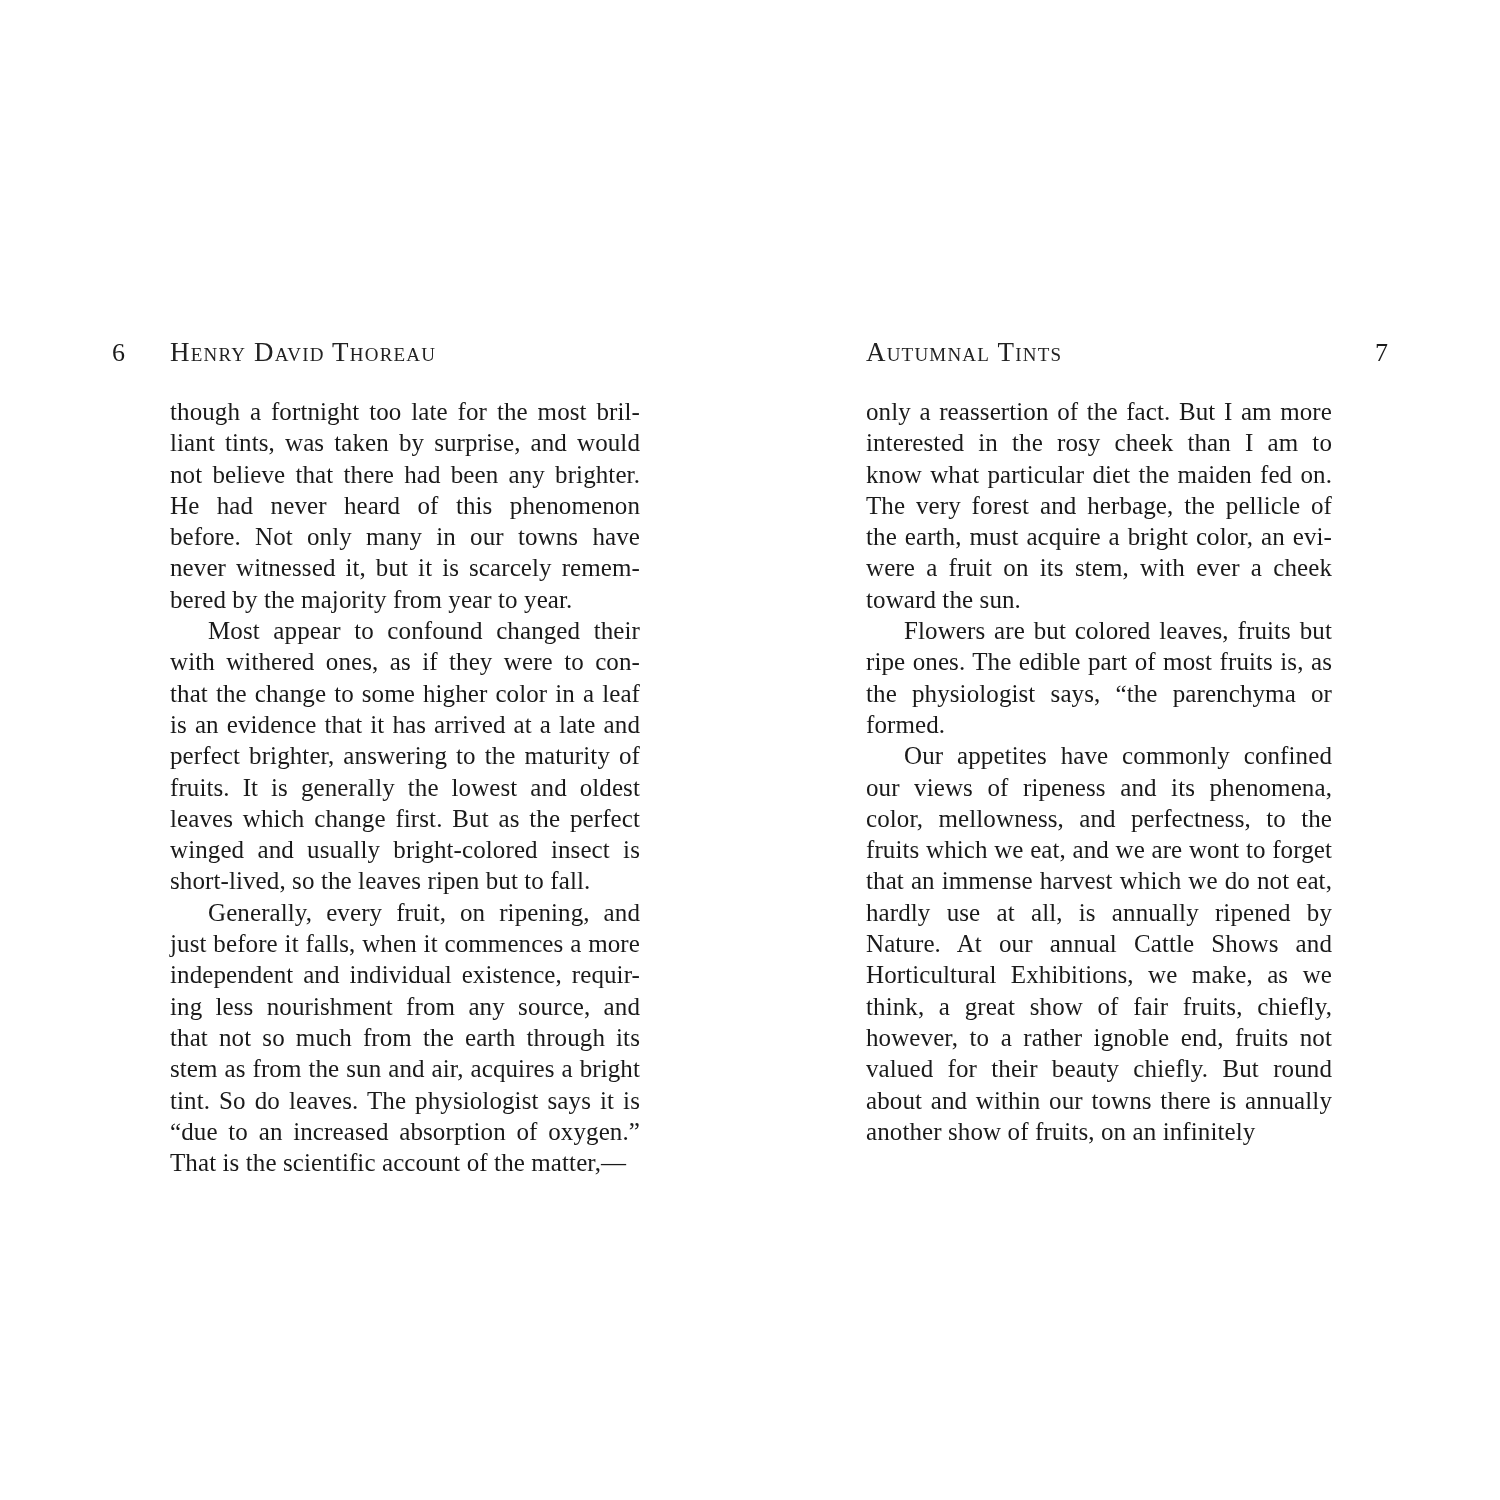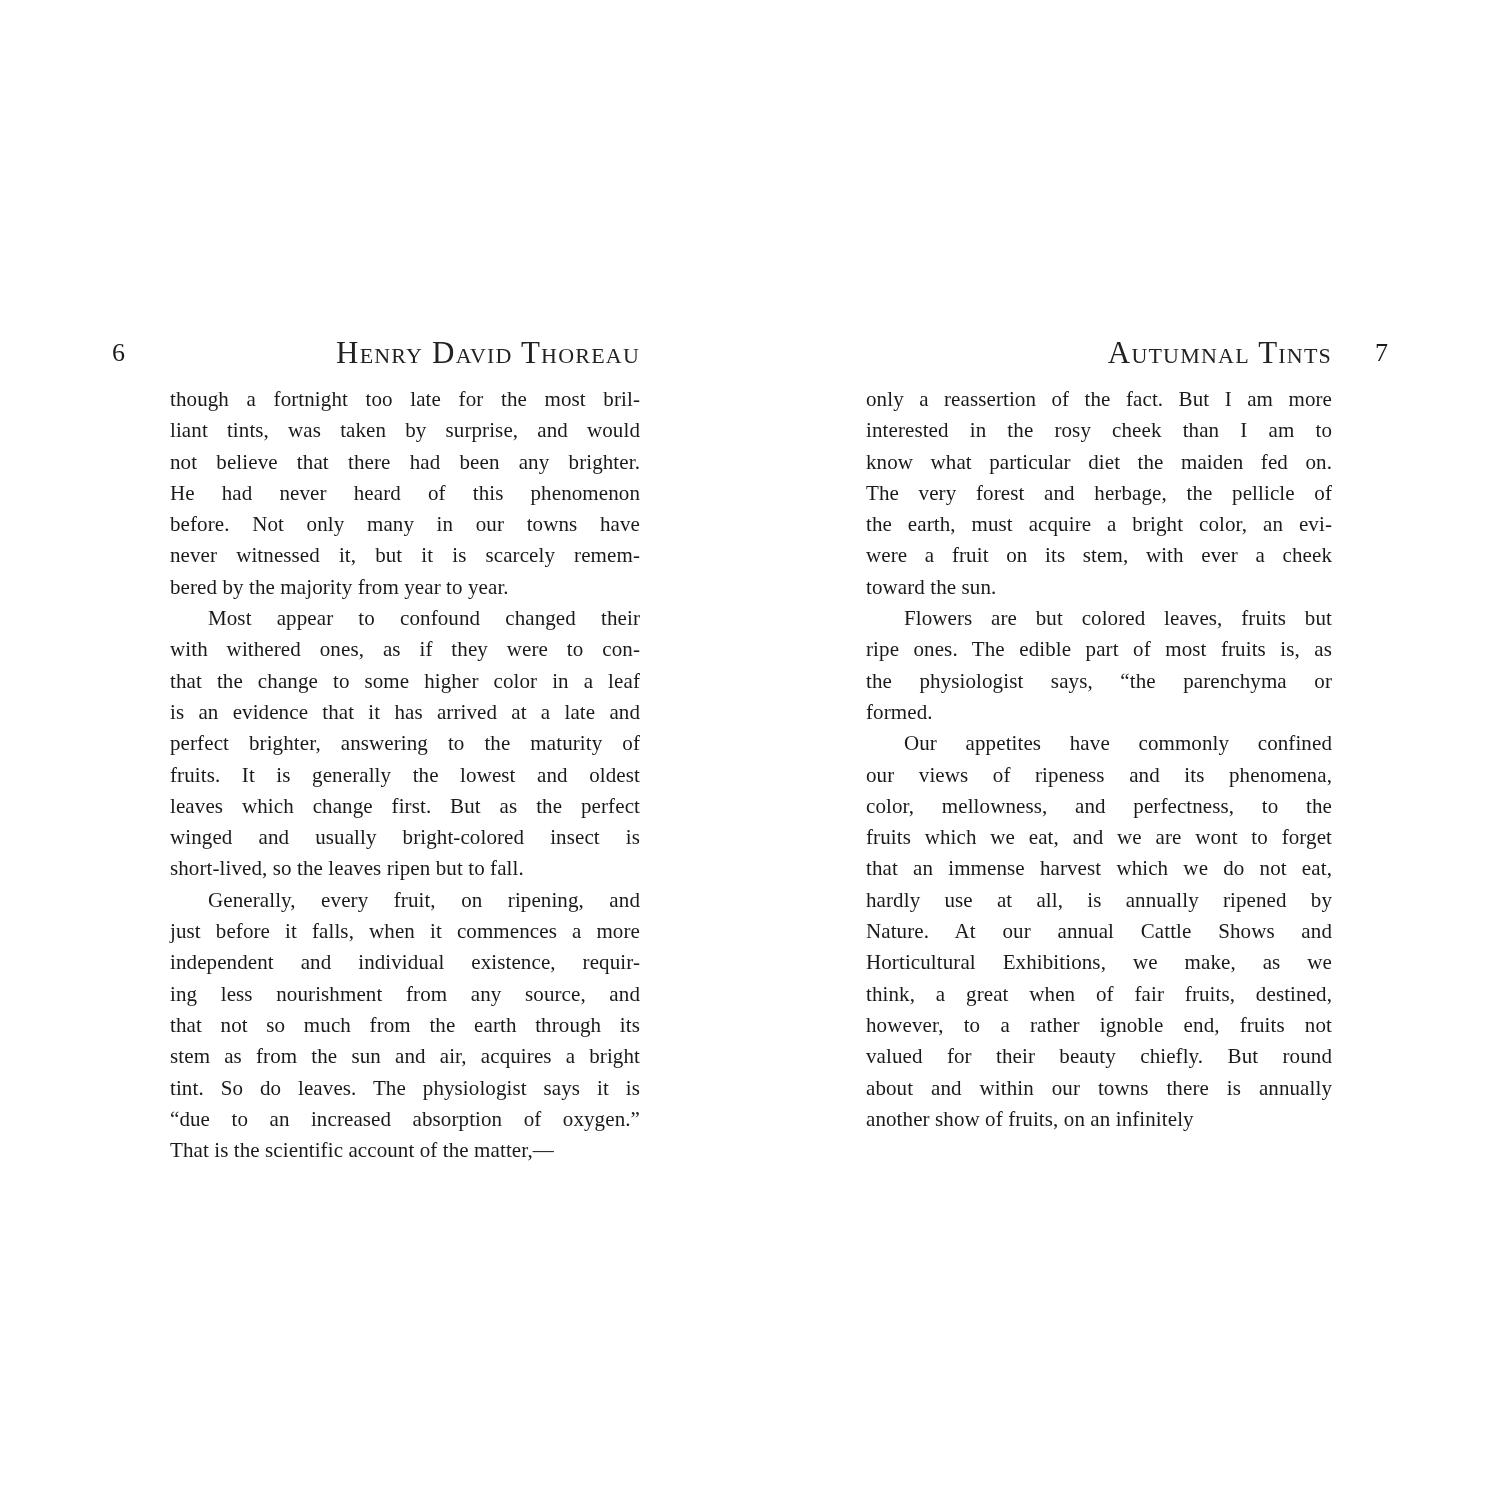--- a/index.html
+++ b/index.html
@@ -18,40 +18,40 @@
     top: 337px;
   }
   #left-page  { left: 170px; width: 470px; }
   #right-page { left: 866px; width: 466px; }
 
   .page-header {
     position: relative;
     height: 31px;
   }
   .running-header {
-    text-align: right;
+    text-align: left;
     font-variant: small-caps;
-    font-size: 31px;
+    font-size: 27px;
     line-height: 31px;
     letter-spacing: 1.2px;
     color: #222222;
   }
   .page-number {
     position: absolute;
     top: 0;
     font-size: 26px;
     line-height: 31px;
     color: #1a1a1a;
   }
   #left-page  .page-number { left: -58px; }
   #right-page .page-number { right: -56px; }
 
   .text-body {
-    margin-top: 16px;
-    font-size: 21px;
+    margin-top: 28px;
+    font-size: 25px;
     line-height: 31.3px;
   }
   .text-line {
     text-align: justify;
     text-align-last: justify;
     height: 31.3px;
     letter-spacing: 0.1px;
   }
   .text-line.para-end { text-align-last: left; }
   .text-line.indent   { text-indent: 38px; }
@@ -113,21 +113,21 @@
         <div class="text-line">the physiologist says, “the parenchyma or</div>
         <div class="text-line para-end">formed.</div>
         <div class="text-line indent">Our appetites have commonly confined</div>
         <div class="text-line">our views of ripeness and its phenomena,</div>
         <div class="text-line">color, mellowness, and perfectness, to the</div>
         <div class="text-line">fruits which we eat, and we are wont to forget</div>
         <div class="text-line">that an immense harvest which we do not eat,</div>
         <div class="text-line">hardly use at all, is annually ripened by</div>
         <div class="text-line">Nature. At our annual Cattle Shows and</div>
         <div class="text-line">Horticultural Exhibitions, we make, as we</div>
-        <div class="text-line">think, a great when of fair fruits, destined,</div>
+        <div class="text-line">think, a great show of fair fruits, chiefly,</div>
         <div class="text-line">however, to a rather ignoble end, fruits not</div>
         <div class="text-line">valued for their beauty chiefly. But round</div>
         <div class="text-line">about and within our towns there is annually</div>
         <div class="text-line para-end">another show of fruits, on an infinitely</div>
       </div>
   </section>
 
 </div>
 
 </body></html>

